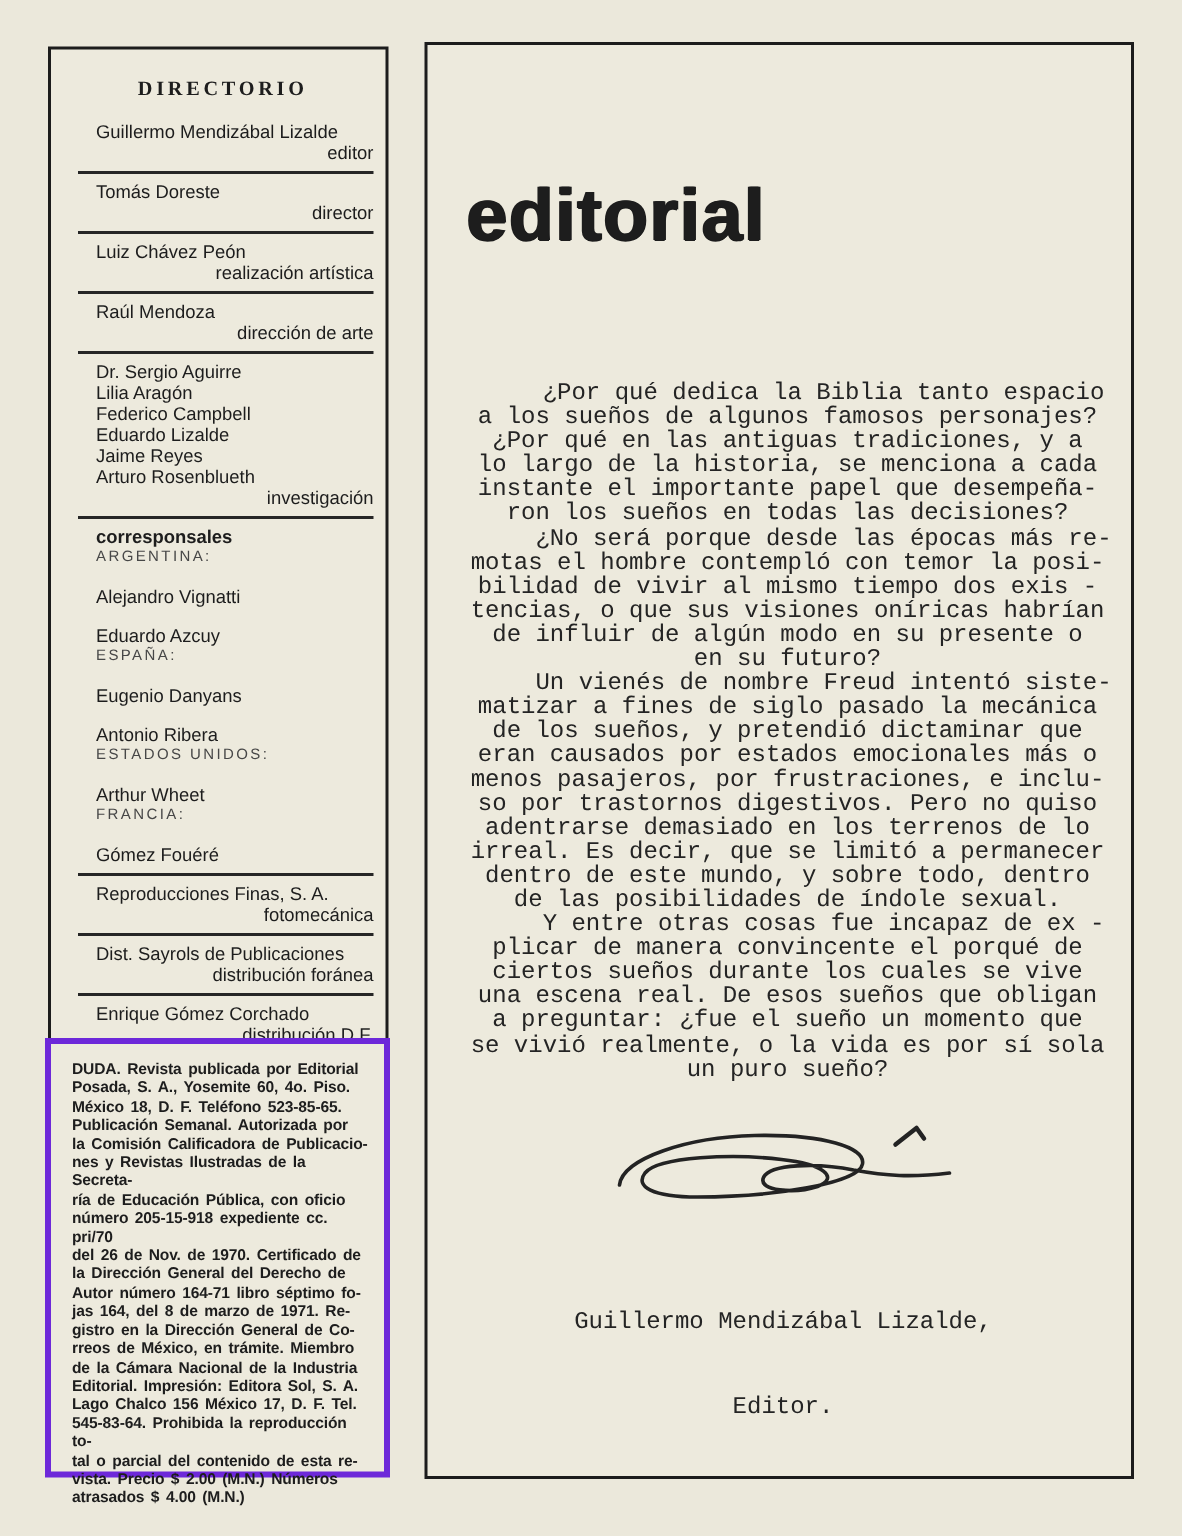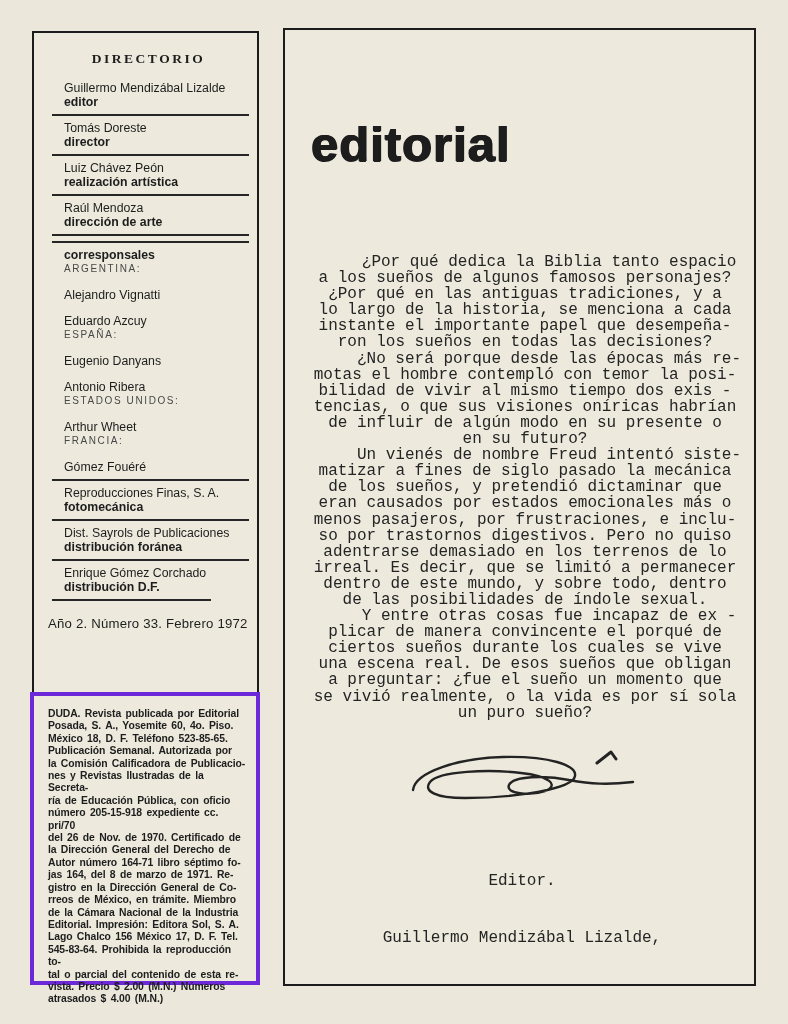--- a/index.html
+++ b/index.html
@@ -21,21 +21,21 @@
     left:32px; top:31px; width:227px; height:746px;
     padding:18px 8px 0 30px;
   }
   .dir-title {
     font-family:"Liberation Serif", serif;
     font-size:13.5px; font-weight:bold; letter-spacing:2.5px;
     text-align:center; margin:0 0 14px -16px;
   }
   .entry { font-size:12.3px; line-height:14px; }
   .entry .name { font-weight:normal; }
-  .entry .role { font-weight:bold; }
+  .entry .role { font-weight:normal;text-align:right; }
   .divider {
     border:0; border-top:2px solid #262626;
     margin:5px 0 5px -12px;
   }
   .divider.short { width:86%; }
   .corr-label { font-weight:bold; font-size:12.3px; line-height:14px; }
   .region {
     font-size:10px; letter-spacing:1.6px; color:#474747; line-height:14px;
   }
   .corr-name { font-size:12.3px; line-height:14px;margin-top:12px; }
@@ -102,20 +102,29 @@
     <div class="role">realización artística</div>
   </div>
   <hr class="divider">
 
   <div class="entry">
     <div class="name">Raúl Mendoza</div>
     <div class="role">dirección de arte</div>
   </div>
   <hr class="divider">
 
+  <div class="entry">
+    <div class="name">Dr. Sergio Aguirre</div>
+    <div class="name">Lilia Aragón</div>
+    <div class="name">Federico Campbell</div>
+    <div class="name">Eduardo Lizalde</div>
+    <div class="name">Jaime Reyes</div>
+    <div class="name">Arturo Rosenblueth</div>
+    <div class="role">investigación</div>
+  </div>
   <hr class="divider">
 
   <div>
     <div class="corr-label">corresponsales</div>
     <div class="region">ARGENTINA:</div>
     <div class="corr-name">Alejandro Vignatti</div>
     <div class="corr-name">Eduardo Azcuy</div>
     <div class="region">ESPAÑA:</div>
     <div class="corr-name">Eugenio Danyans</div>
     <div class="corr-name">Antonio Ribera</div>
@@ -207,16 +216,16 @@
   <svg id="signature" width="250" height="78" viewBox="0 0 250 78" aria-hidden="true">
     <path d="M16,44 C18,26 62,12 106,11 C152,10 180,19 178,30
              C176,43 118,52 68,52 C38,52 26,45 33,36
              C42,25 92,23 124,27 C152,30 163,39 148,45
              C133,50 108,48 112,39 C116,30 148,29 172,34
              C194,38 210,39 236,36" fill="none" stroke="#232323" stroke-width="2.4" stroke-linecap="round" stroke-linejoin="round"></path>
     <path d="M200,17 L214,6 L219,13" fill="none" stroke="#232323" stroke-width="3" stroke-linecap="round" stroke-linejoin="round"></path>
   </svg>
 
   <div id="sign-block">
+    <div>Guillermo Mendizábal Lizalde,</div>
     <div>Editor.</div>
-    <div>Guillermo Mendizábal Lizalde,</div>
   </div>
 </div>
 
 </body></html>

